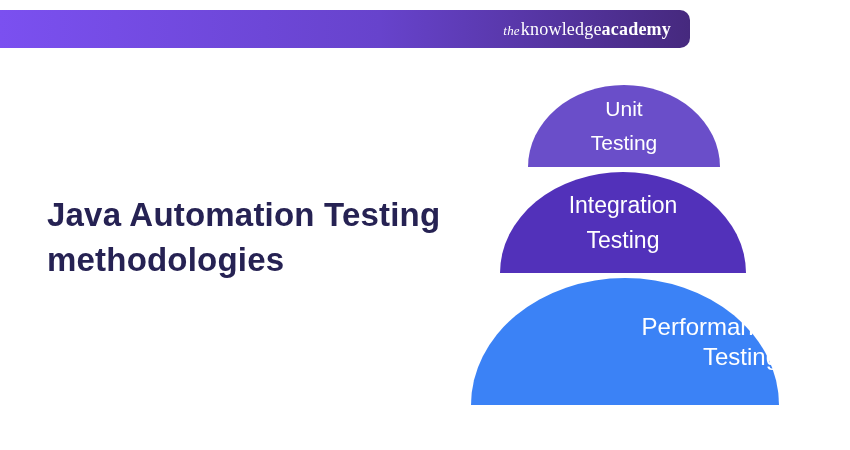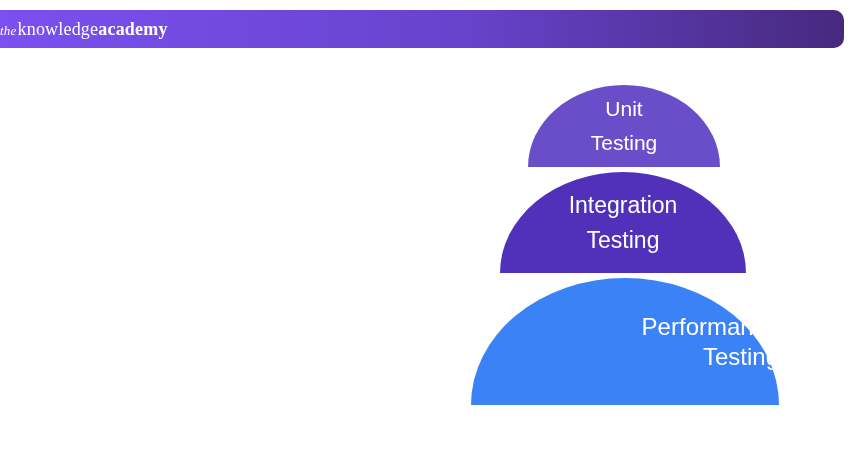--- a/index.html
+++ b/index.html
@@ -10,28 +10,29 @@
     background: #ffffff;
     overflow: hidden;
     font-family: "Liberation Sans", sans-serif;
   }
 
   
   .topbar {
     position: absolute;
     top: 10px;
     left: 0;
-    width: 844px;
+    width: 690px;
     height: 38px;
     box-sizing: border-box;
     border-radius: 0 10px 10px 0;
     background: linear-gradient(90deg, #7b50f0 0%, #6743cc 55%, #46297e 100%);
     display: flex;
     align-items: center;
-    padding-right: 25px;
+    justify-content: flex-end;
+    padding-right: 19px;
   }
   .logo {
     color: #ffffff;
     font-family: "Liberation Serif", serif;
     font-size: 18px;
     letter-spacing: 0.2px;
     white-space: nowrap;
   }
   .logo-the { font-style: italic; font-size: 13px; margin-right: 1px; }
   .logo-knowledge { font-weight: normal; }
@@ -68,20 +69,24 @@
 </style>
 </head>
 <body>
 
 <div class="canvas">
 
   <header class="topbar">
     <div class="logo"><span class="logo-the">the</span><span class="logo-knowledge">knowledge</span><span class="logo-academy">academy</span></div>
   </header>
 
+  <h1 class="title">
+    <span>Java Automation Testing</span><br>
+    <span>methodologies</span>
+  </h1>
 
   <div>
     <div class="dome dome-0" style="background: rgb(106, 78, 201); gap: 8px;">
       <span class="dome-line">Unit</span>
       <span class="dome-line">Testing</span>
     </div>
     <div class="dome dome-1" style="background: rgb(82, 49, 186);">
       <span class="dome-line">Integration</span>
       <span class="dome-line">Testing</span>
     </div>

